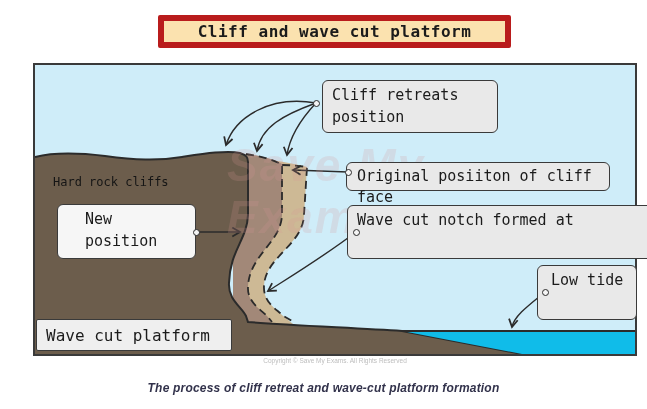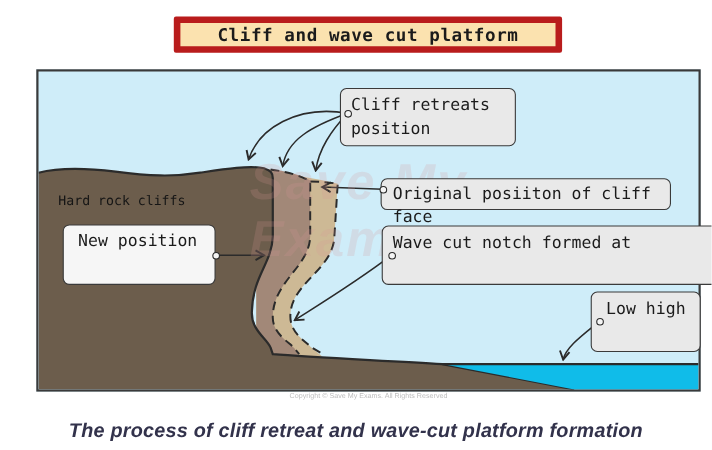--- a/index.html
+++ b/index.html
@@ -17,37 +17,37 @@
   
   .watermark{position:absolute;left:192px;top:74px;z-index:2;
     font-family:"Liberation Sans",sans-serif;font-weight:bold;font-style:italic;
     font-size:46px;line-height:52px;color:rgba(214,150,150,0.20);letter-spacing:2px;
     pointer-events:none;}
   
   .lbl{position:absolute;z-index:4;background:#E9E9E9;border:1.5px solid #3a3a3a;
     border-radius:6px;box-sizing:border-box;color:#1b1b1b;font-size:15px;line-height:22px;
     padding:3px 9px;}
   .lbl.one{line-height:21px;padding:3px 10px;}
-  .lbl-cliff-retreats{left:274px;top:15px;width:160px;height:53px;}
+  .lbl-cliff-retreats{left:287px;top:15px;width:176px;height:53px;}
   .lbl-original{left:311px;top:97px;width:264px;height:29px;}
   .lbl-notch{left:312px;top:140px;width:317px;height:54px;}
   .lbl-lowtide{left:502px;top:200px;width:100px;height:55px;padding-left:13px;}
-  .lbl-newpos{left:22px;top:139px;width:139px;height:55px;background:#F6F6F6;padding-left:13px;}
+  .lbl-newpos{left:22px;top:139px;width:139px;height:55px;background:#F6F6F6;padding-left:27px;}
   .lbl-platform{left:1px;top:254px;width:196px;height:32px;border-radius:2px;
      background:#EFEFEF;font-size:16px;line-height:25px;border-width:1.5px;}
   .txt-hardrock{position:absolute;left:18px;top:110px;z-index:4;font-size:12px;color:#151515;}
   
   .dot{position:absolute;z-index:5;width:7px;height:7px;border-radius:50%;
     background:#f5f5f5;border:1.5px solid #2b2b2b;box-sizing:border-box;}
   
   .copyright{position:absolute;left:33px;top:357px;width:604px;text-align:center;z-index:3;
     font-family:"Liberation Sans",sans-serif;font-size:6.5px;color:#bdbdbd;}
   .caption{position:absolute;left:0;top:381px;width:647px;text-align:center;
     font-family:"Liberation Sans",sans-serif;font-weight:bold;font-style:italic;
-    font-size:18px;color:#32324B;letter-spacing:.2px;}
+    font-size:12px;color:#32324B;letter-spacing:.2px;}
 </style>
 </head>
 <body>
 
 <div class="page">
 
   <div class="title-box">Cliff and wave cut platform</div>
 
   <div class="diagram">
 
@@ -91,27 +91,28 @@
       <div>position</div>
     </div>
 
     <div class="lbl one lbl-original">Original posiiton of cliff face</div>
 
     <div class="lbl lbl-notch">
       <div>Wave cut notch formed at</div>
     </div>
 
     <div class="lbl lbl-lowtide">
-      <div>Low high</div>
+      <div>Low tide</div>
     </div>
 
     <div class="lbl lbl-newpos">
       <div>New position</div>
     </div>
 
+    <div class="lbl lbl-platform">Wave cut platform</div>
 
     <div class="dot" style="left:277.5px;top:34.5px;"></div>
     <div class="dot" style="left:309.5px;top:103.5px;"></div>
     <div class="dot" style="left:157.5px;top:163.5px;"></div>
     <div class="dot" style="left:317.5px;top:163.5px;"></div>
     <div class="dot" style="left:506.5px;top:223.5px;"></div>
   </div>
 
   <div class="copyright">Copyright © Save My Exams. All Rights Reserved</div>
   <div class="caption">The process of cliff retreat and wave-cut platform formation</div>

